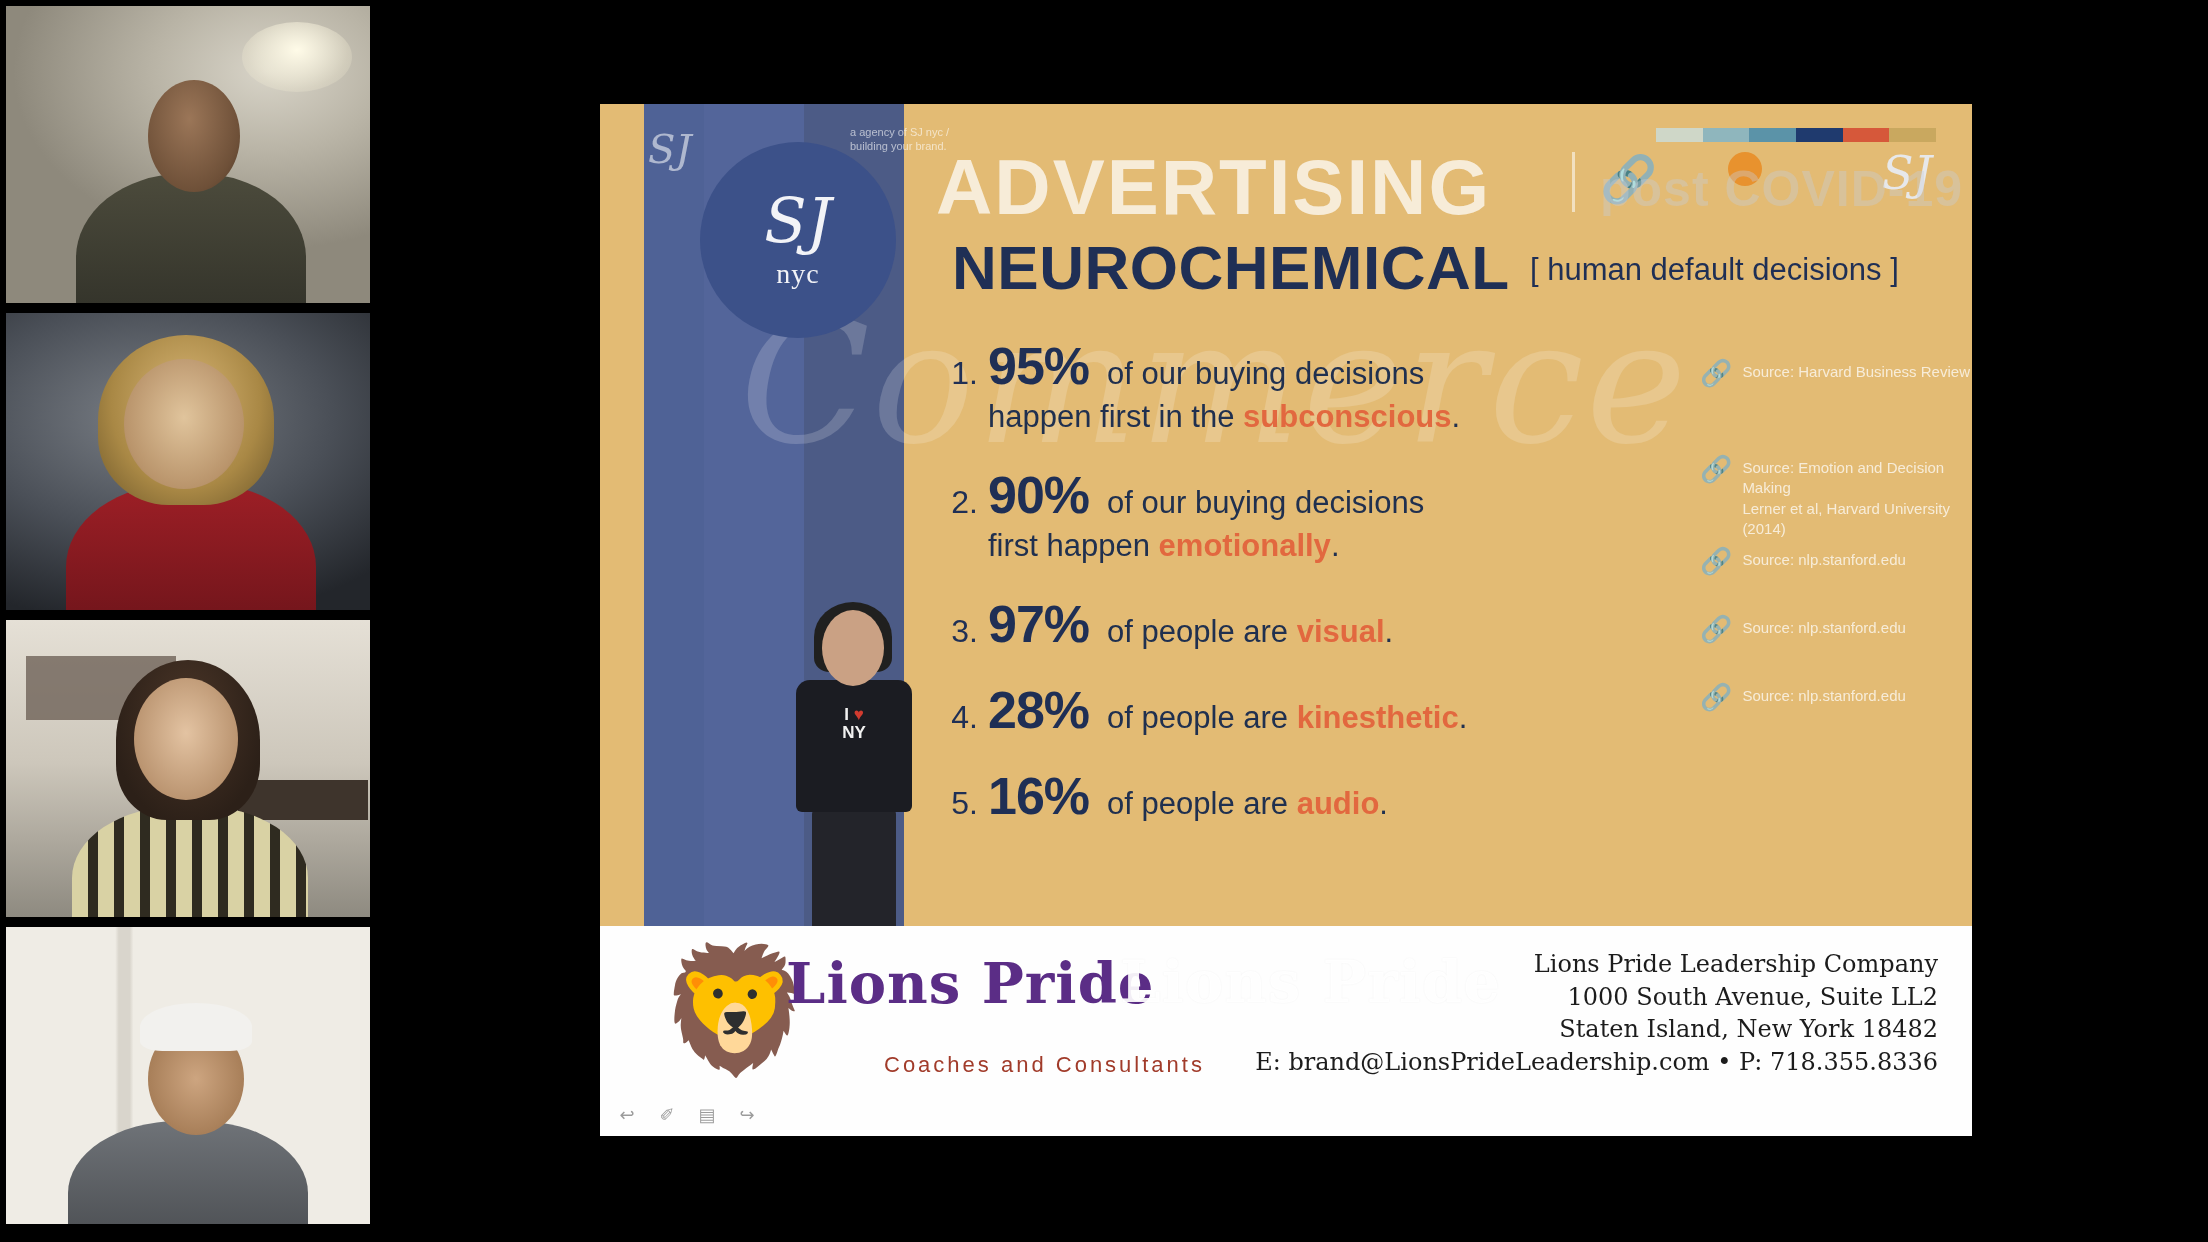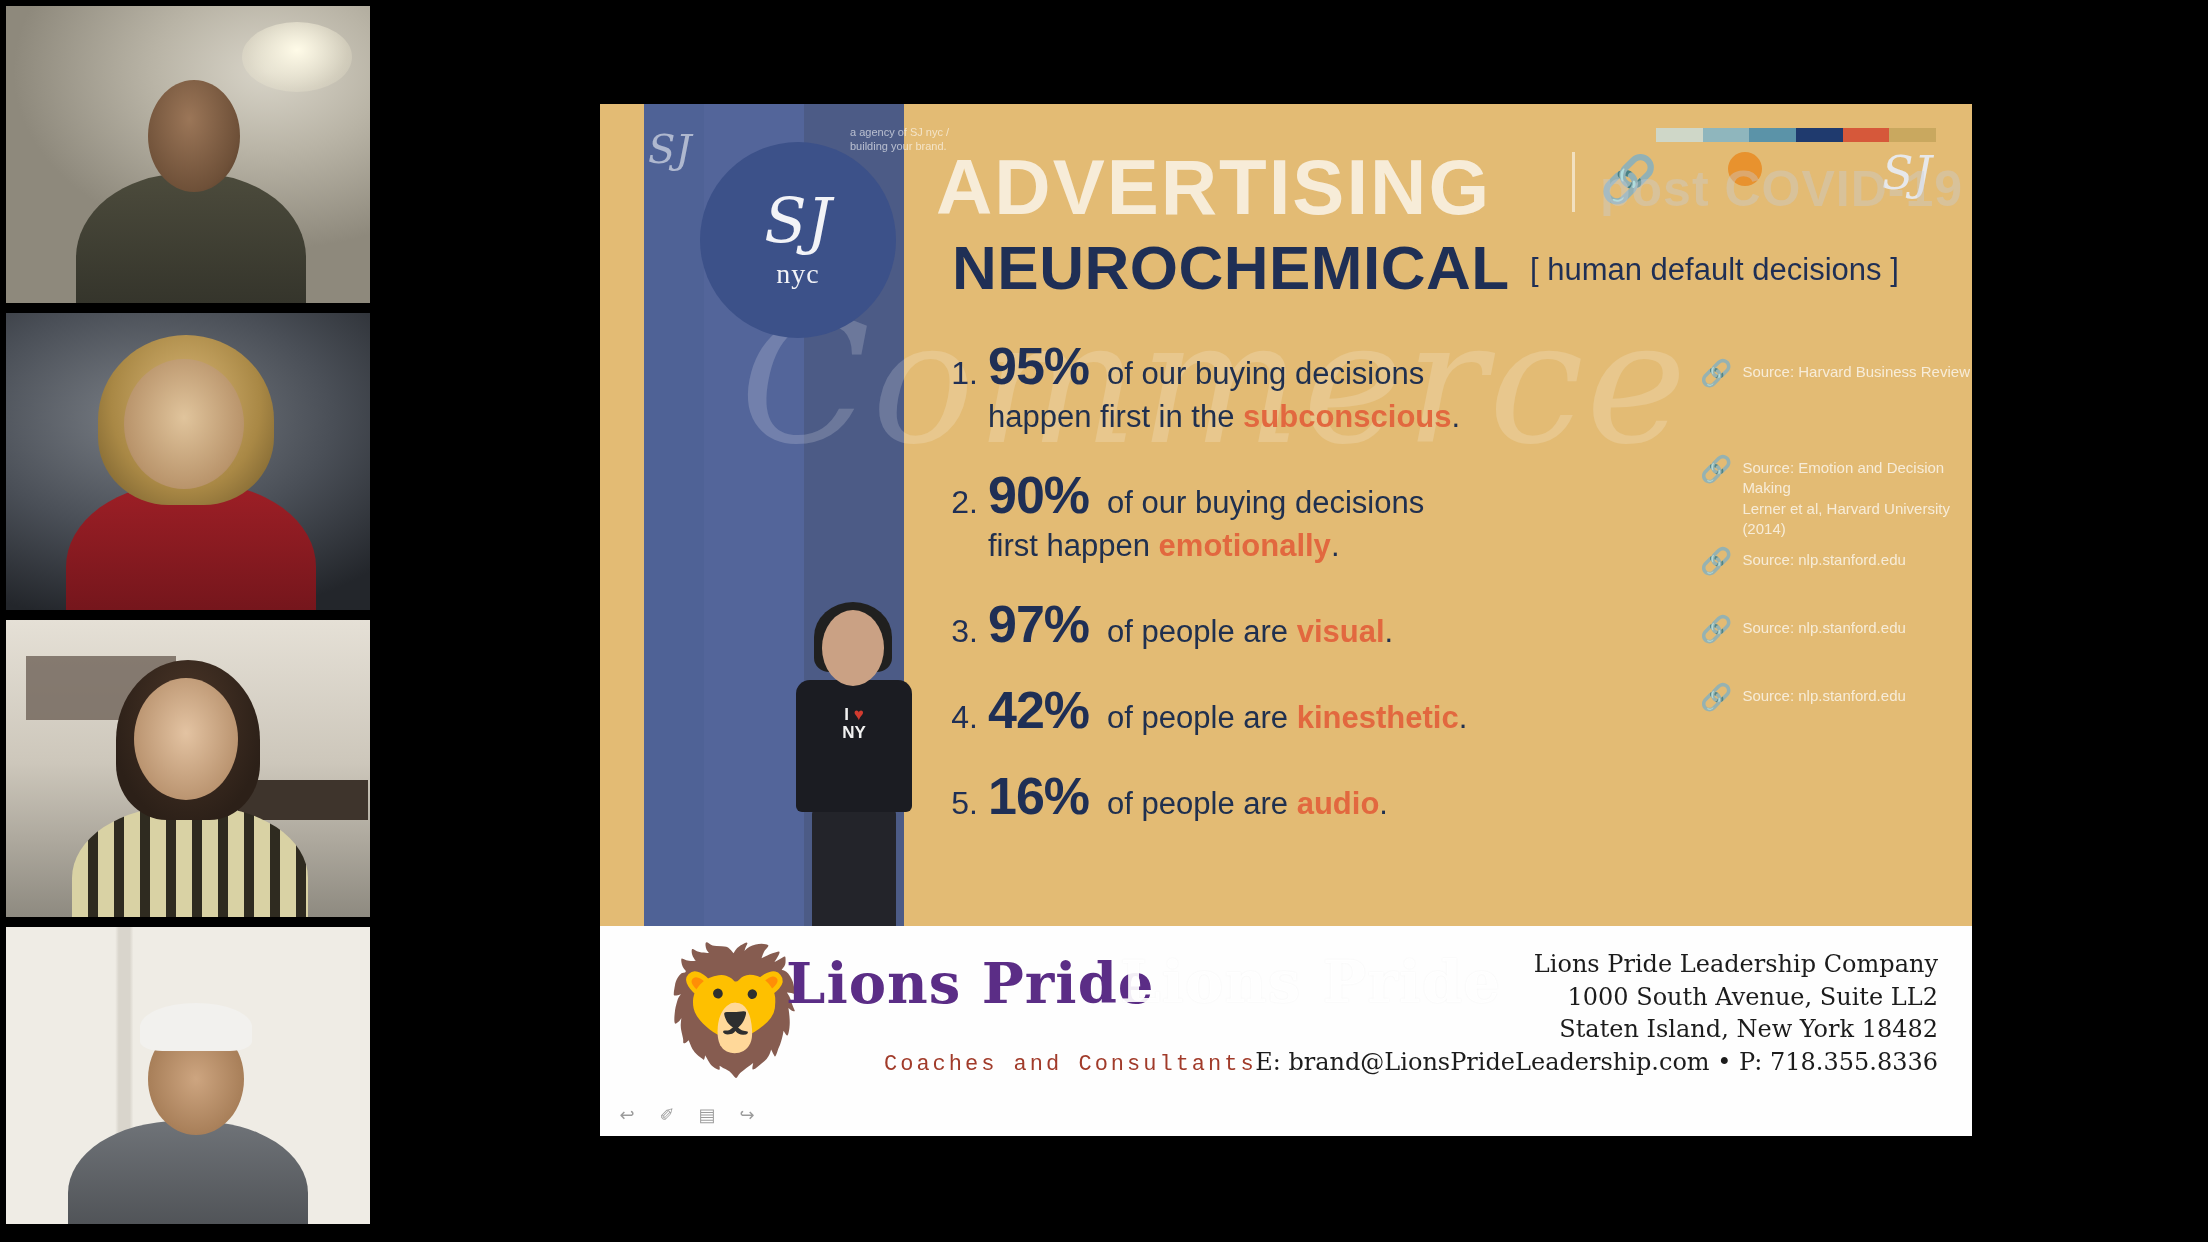--- a/index.html
+++ b/index.html
@@ -504,21 +504,21 @@
     position: absolute;
     left: 196px; top: 92px;
     font-family: "DejaVu Serif", serif;
     font-size: 25px;
     color: #c49a2e;
     letter-spacing: 5px;
   }
   .lp-sub2 {
     position: absolute;
     left: 284px; top: 126px;
-    font-family: Liberation Mono, monospace;
+    font-family: Liberation Sans, sans-serif;
     font-size: 22px;
     color: #a13b2a;
     letter-spacing: 3px;
   }
   .lp-addr {
     position: absolute;
     right: 34px; top: 22px;
     text-align: right;
     font-family: "DejaVu Serif", serif;
     font-size: 24px;
@@ -677,21 +677,21 @@
                 <span class="stat-pct">97%</span>
               </div>
               <span class="stat-text"><span>of people are </span><span class="hl">visual</span><span>.</span></span>
             </div>
           </div>
 
           <div class="stat-row" style="margin-top:26px">
             <div class="stat-line1">
               <div class="stat-num-wrap">
                 <span class="stat-index">4.</span>
-                <span class="stat-pct">42%</span>
+                <span class="stat-pct">28%</span>
               </div>
               <span class="stat-text"><span>of people are </span><span class="hl">kinesthetic</span><span>.</span></span>
             </div>
           </div>
 
           <div class="stat-row" style="margin-top:26px">
             <div class="stat-line1">
               <div class="stat-num-wrap">
                 <span class="stat-index">5.</span>
                 <span class="stat-pct">16%</span>

